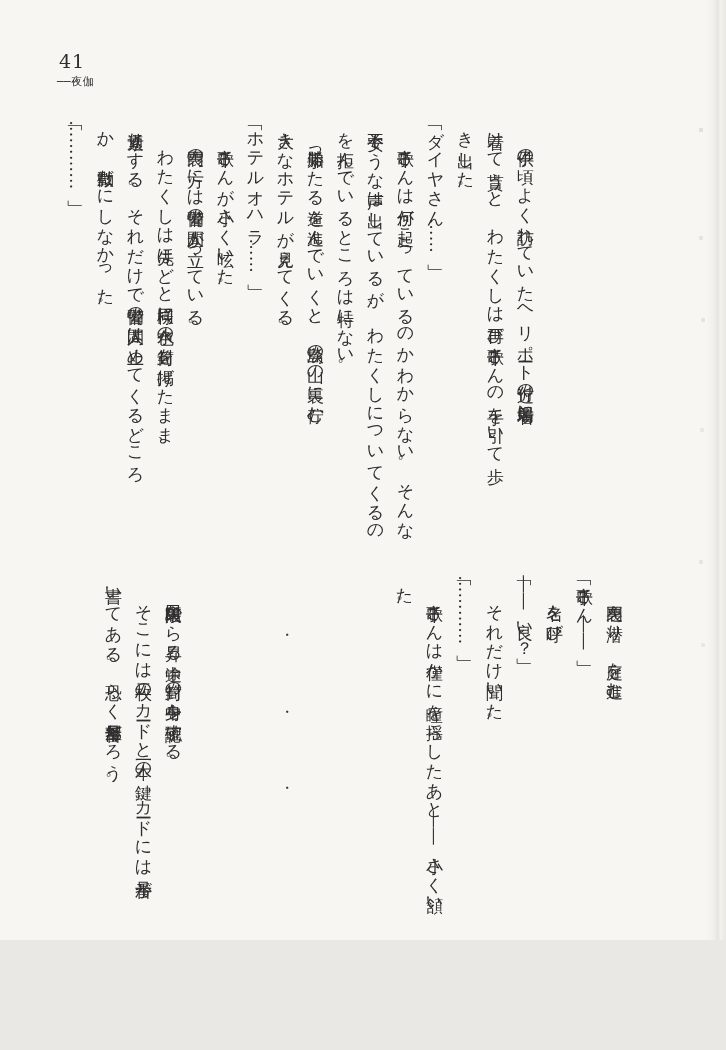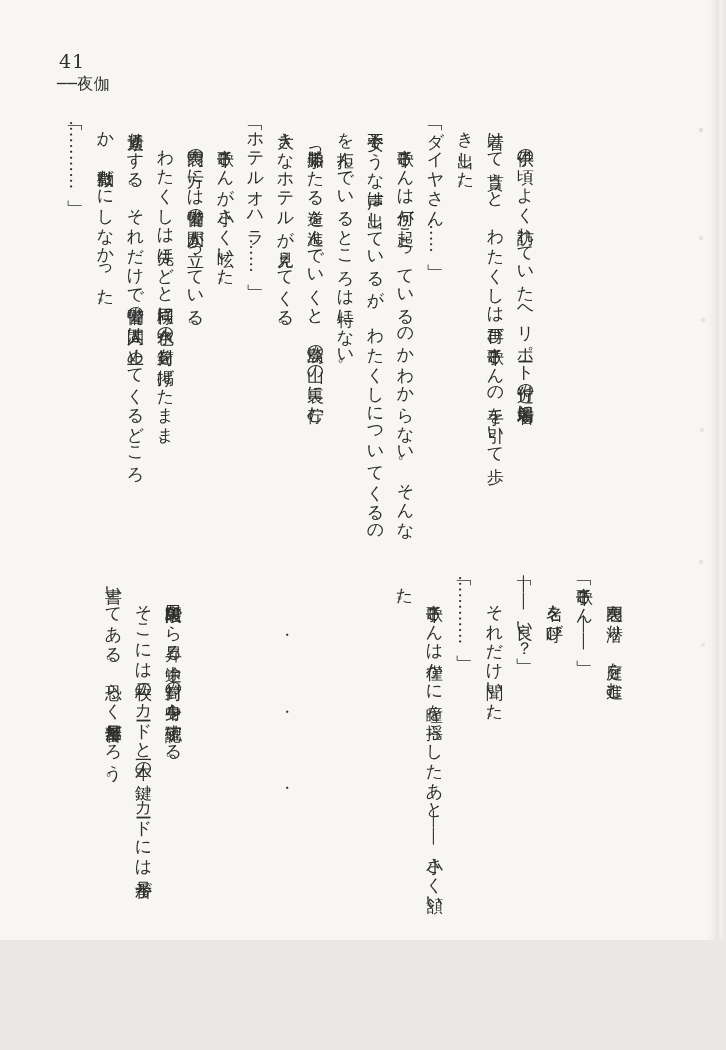--- a/index.html
+++ b/index.html
@@ -10,21 +10,21 @@
     overflow:hidden;
     font-family:"DejaVu Serif","Liberation Serif",serif;
     color:#2e2e2e;
   }
   .page-number{
     position:absolute;left:59px;top:50px;
     font-size:19px;letter-spacing:1px;
   }
   .running-header{
     position:absolute;left:57px;top:74px;
-    font-size:16px;letter-spacing:0.5px;
+    font-size:11px;letter-spacing:0.5px;
   }
   .vblock{
     position:absolute;
     writing-mode:vertical-rl;
     text-orientation:mixed;
     font-size:17px;
     letter-spacing:0.3px;
     line-height:30px;
     white-space:nowrap;
   }

